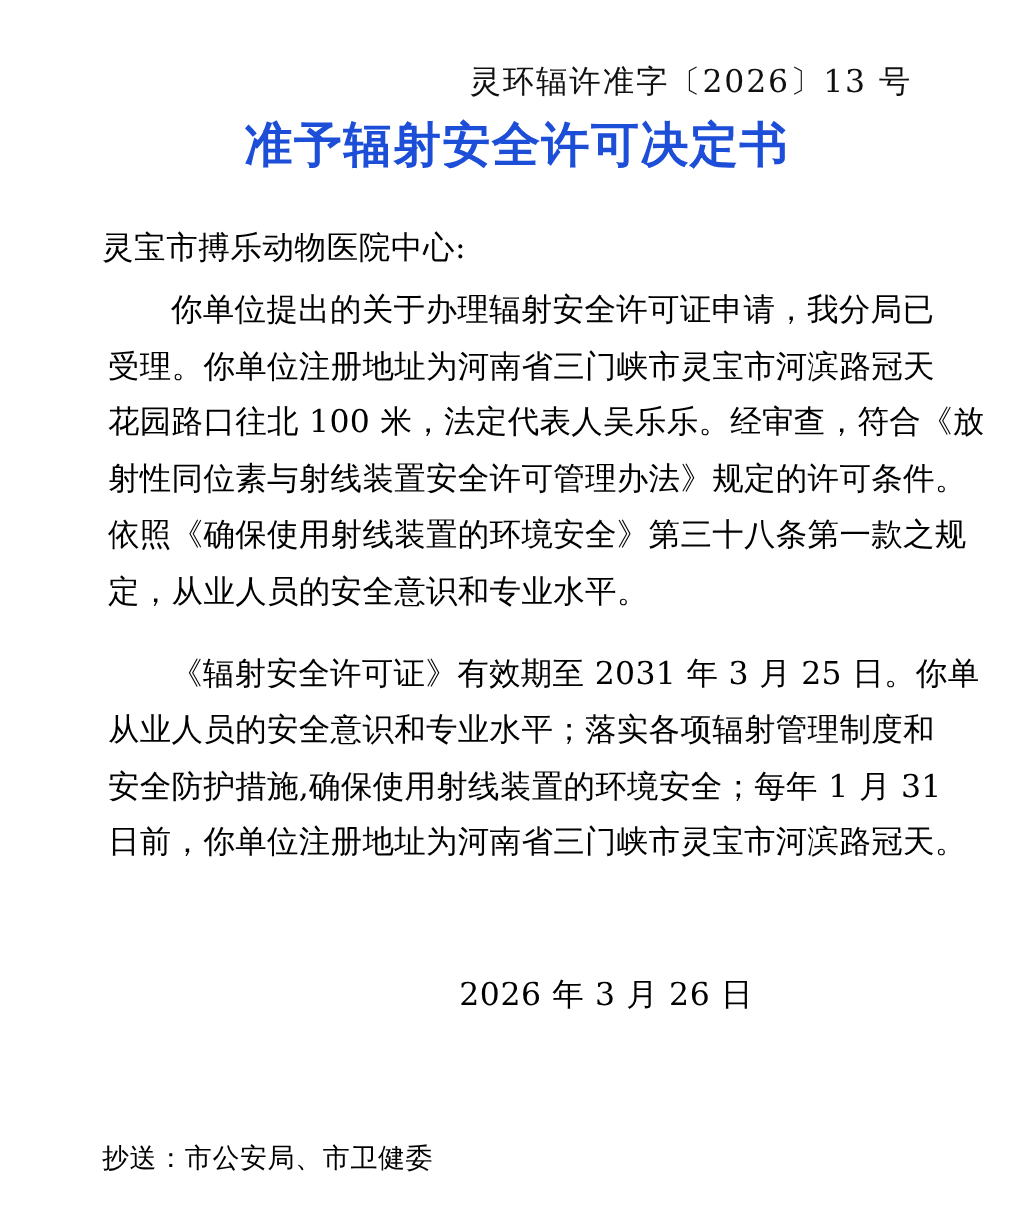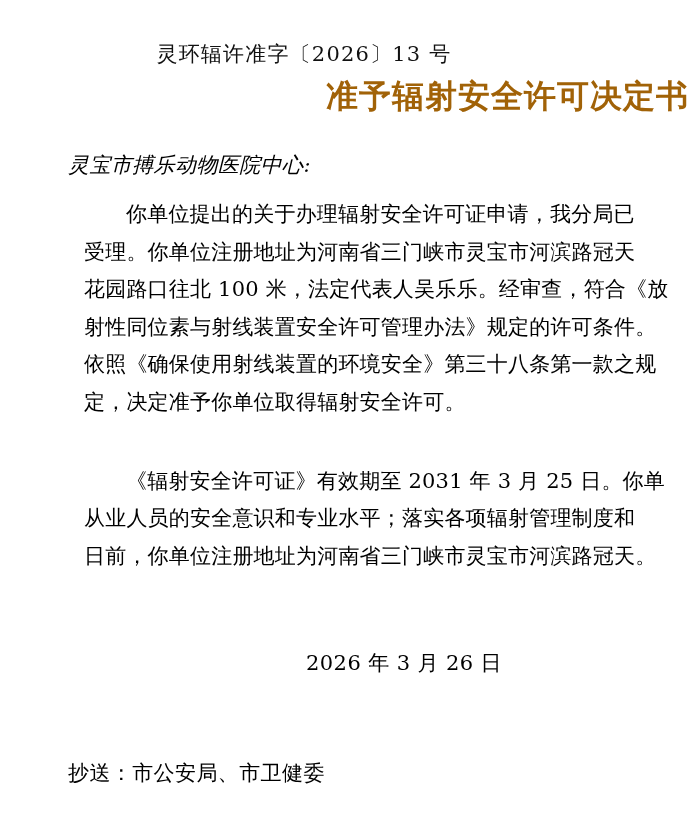--- a/index.html
+++ b/index.html
@@ -27,63 +27,62 @@
   }
 
   
   .doc-number {
     position: absolute;
     left: 0;
     top: 41px;
     width: 689px;
     padding-right: 81px;
     box-sizing: border-box;
-    text-align: center;
+    text-align: right;
     font-family: "DejaVu Serif", "Liberation Serif", serif;
     font-size: 21px;
     line-height: 26px;
     letter-spacing: 1.2px;
     white-space: nowrap;
     color: #111111;
   }
 
   
   .doc-title {
     position: absolute;
     left: 0;
     top: 76px;
     width: 689px;
-    text-align: right;
+    text-align: center;
     font-family: "DejaVu Serif", "Liberation Serif", serif;
     font-weight: 700;
     font-size: 32px;
     line-height: 40px;
     letter-spacing: 1px;
-    color: #a16207;
+    color: #1d4ed8;
   }
 
   
   .body-block {
     position: absolute;
     left: 68px;
     top: 150px;
     width: 556px;
   }
 
   .addressee {
     font-size: 21px;
     line-height: 30px;
     letter-spacing: 0.4px;
     margin: 0 0 8px 0;
     white-space: nowrap;
-    font-style: italic;
   }
 
   .para {
-    margin: 16px;
+    margin: 4px;
     font-size: 21px;
     line-height: 37.6px;
     letter-spacing: 0.2px;
   }
 
   .para .ln {
     display: block;
     white-space: nowrap;
   }
 
@@ -109,21 +108,21 @@
     line-height: 30px;
     letter-spacing: 0.4px;
     white-space: nowrap;
   }
 
   
   .footer-cc {
     position: absolute;
     left: 68px;
     top: 758px;
-    font-size: 21px;
+    font-size: 18px;
     line-height: 30px;
     letter-spacing: 0.4px;
     white-space: nowrap;
   }
 </style>
 </head>
 <body>
 
 <div class="page">
 
@@ -134,28 +133,29 @@
   <div class="body-block">
 
     <p class="addressee">灵宝市搏乐动物医院中心:</p>
 
     <p class="para">
       <span class="ln justify" style="text-indent:42px;">你单位提出的关于办理辐射安全许可证申请，我分局已</span>
       <span class="ln justify">受理。你单位注册地址为河南省三门峡市灵宝市河滨路冠天</span>
       <span class="ln justify">花园路口往北 100 米，法定代表人吴乐乐。经审查，符合《放</span>
       <span class="ln justify">射性同位素与射线装置安全许可管理办法》规定的许可条件。</span>
       <span class="ln justify">依照《确保使用射线装置的环境安全》第三十八条第一款之规</span>
-      <span class="ln">定，决定准予你单位取得辐射安全许可。</span>
+      <span class="ln">定，从业人员的安全意识和专业水平。</span>
     </p>
 
     <div class="para-gap"></div>
 
     <p class="para">
       <span class="ln justify" style="text-indent:42px;">《辐射安全许可证》有效期至 2031 年 3 月 25 日。你单</span>
       <span class="ln justify">从业人员的安全意识和专业水平；落实各项辐射管理制度和</span>
+      <span class="ln justify">安全防护措施,确保使用射线装置的环境安全；每年 1 月 31</span>
       <span class="ln">日前，你单位注册地址为河南省三门峡市灵宝市河滨路冠天。</span>
     </p>
 
   </div>
 
   <div class="sign-date">2026 年 3 月 26 日</div>
 
   <div class="footer-cc">抄送：市公安局、市卫健委</div>
 
 </div>

